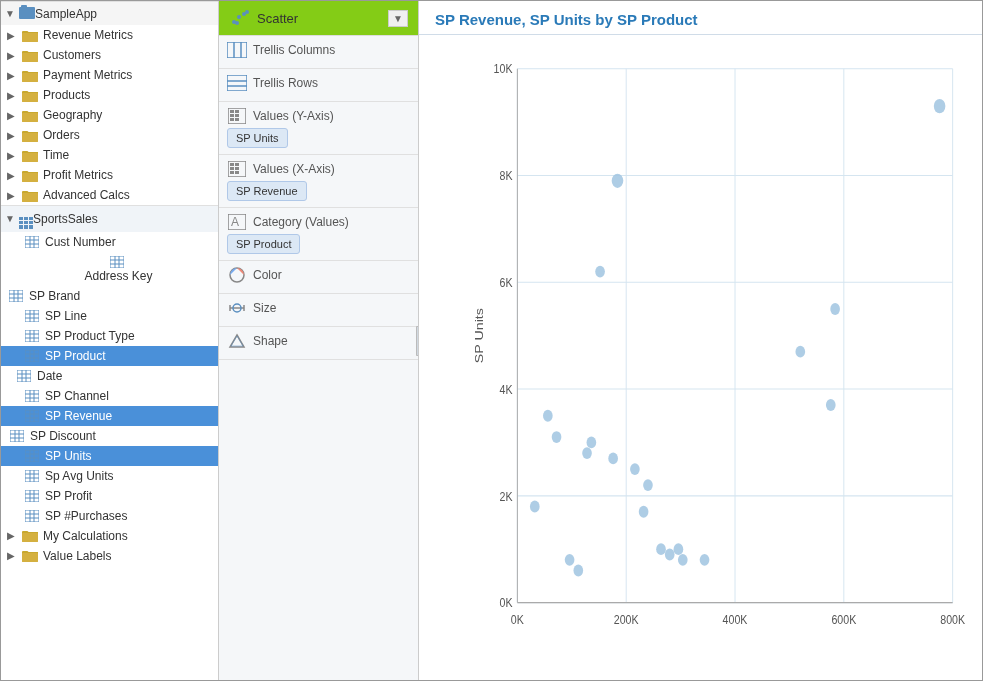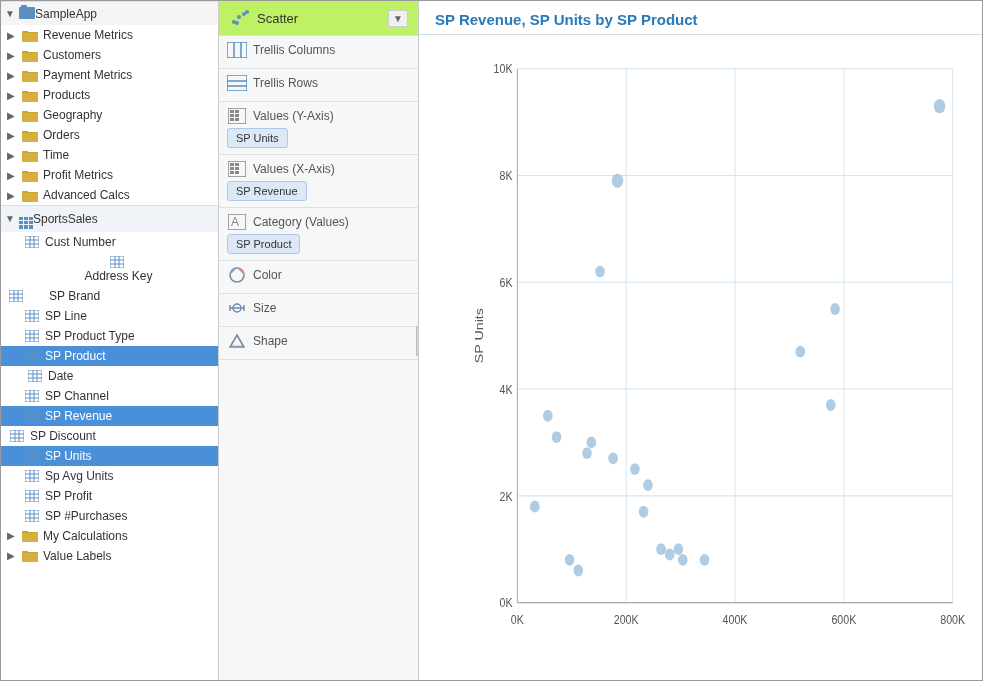--- a/index.html
+++ b/index.html
@@ -23,21 +23,21 @@
     .sidebar-section-header .arrow { width: 14px; font-size: 10px; color: #666; }
     .sidebar-section-header .item-label { font-size: 12px; font-weight: normal; }
 
     
     .table-icon { display: inline-grid; grid-template-columns: 1fr 1fr 1fr; gap: 1px; width: 14px; height: 12px; }
     .table-icon span { background: #5a8fc0; display: block; }
 
     
     .middle-panel { width: 200px; border-right: 1px solid #ccc; background: #f5f7f9; flex-shrink: 0; overflow-y: auto; position: relative; }
 
-    .chart-type-selector { padding: 8px 10px; display: flex; align-items: center; background: #bef264; border-bottom: 1px solid #ddd; }
+    .chart-type-selector { padding: 8px 10px; display: flex; align-items: center; background: #84cc16; border-bottom: 1px solid #ddd; }
     .chart-type-selector .chart-icon { width: 22px; height: 18px; margin-right: 6px; }
     .chart-type-selector .chart-label { flex: 1; font-size: 13px; }
     .chart-type-selector .dropdown-arrow { font-size: 10px; color: #666; border: 1px solid #ccc; padding: 2px 4px; background: #f0f0f0; cursor: pointer; }
 
     .shelf-section { padding: 6px 8px; border-bottom: 1px solid #e0e0e0; }
     .shelf-title { display: flex; align-items: center; margin-bottom: 4px; color: #555; font-size: 12px; }
     .shelf-title .shelf-icon { width: 20px; height: 16px; margin-right: 6px; display: flex; align-items: center; justify-content: center; }
     .shelf-pill { background: #dce8f5; border: 1px solid #b0c8e8; border-radius: 3px; padding: 3px 8px; font-size: 11px; display: inline-block; color: #333; }
 
     .collapse-handle { position: absolute; right: -10px; top: 50%; transform: translateY(-50%); width: 12px; height: 30px; background: #d0d8e0; border: 1px solid #bbb; border-radius: 0 3px 3px 0; cursor: pointer; display: flex; align-items: center; justify-content: center; font-size: 10px; color: #666; z-index: 10; }
@@ -199,21 +199,21 @@
               <svg width="14" height="12" viewBox="0 0 14 12">
                 <rect x="0" y="0" width="14" height="12" rx="1" fill="none" stroke="#5a8fc0" stroke-width="1"></rect>
                 <line x1="0" y1="4" x2="14" y2="4" stroke="#5a8fc0" stroke-width="1"></line>
                 <line x1="0" y1="8" x2="14" y2="8" stroke="#5a8fc0" stroke-width="1"></line>
                 <line x1="5" y1="0" x2="5" y2="12" stroke="#5a8fc0" stroke-width="1"></line>
                 <line x1="9" y1="0" x2="9" y2="12" stroke="#5a8fc0" stroke-width="1"></line>
               </svg>
             </span>
     <span class="item-label">Address Key</span>
   </div>
-          <div class="sidebar-item" style=" gap: 20px;">
+          <div class="sidebar-item" style="">
     <span class="item-icon">
               <svg width="14" height="12" viewBox="0 0 14 12">
                 <rect x="0" y="0" width="14" height="12" rx="1" fill="none" stroke="#5a8fc0" stroke-width="1"></rect>
                 <line x1="0" y1="4" x2="14" y2="4" stroke="#5a8fc0" stroke-width="1"></line>
                 <line x1="0" y1="8" x2="14" y2="8" stroke="#5a8fc0" stroke-width="1"></line>
                 <line x1="5" y1="0" x2="5" y2="12" stroke="#5a8fc0" stroke-width="1"></line>
                 <line x1="9" y1="0" x2="9" y2="12" stroke="#5a8fc0" stroke-width="1"></line>
               </svg>
             </span>
     <span class="item-label">SP Brand</span>
@@ -247,21 +247,21 @@
               <svg width="14" height="12" viewBox="0 0 14 12">
                 <rect x="0" y="0" width="14" height="12" rx="1" fill="none" stroke="#5a8fc0" stroke-width="1"></rect>
                 <line x1="0" y1="4" x2="14" y2="4" stroke="#5a8fc0" stroke-width="1"></line>
                 <line x1="0" y1="8" x2="14" y2="8" stroke="#5a8fc0" stroke-width="1"></line>
                 <line x1="5" y1="0" x2="5" y2="12" stroke="#5a8fc0" stroke-width="1"></line>
                 <line x1="9" y1="0" x2="9" y2="12" stroke="#5a8fc0" stroke-width="1"></line>
               </svg>
             </span>
     <span class="item-label">SP Product</span>
   </div>
-          <div class="sidebar-item" style="padding-left: 14px; margin-left: 11px;">
+          <div class="sidebar-item" style="padding-left: 14px;">
     <span class="item-icon">
               <svg width="14" height="12" viewBox="0 0 14 12">
                 <rect x="0" y="0" width="14" height="12" rx="1" fill="none" stroke="#5a8fc0" stroke-width="1"></rect>
                 <line x1="0" y1="4" x2="14" y2="4" stroke="#5a8fc0" stroke-width="1"></line>
                 <line x1="0" y1="8" x2="14" y2="8" stroke="#5a8fc0" stroke-width="1"></line>
                 <line x1="5" y1="0" x2="5" y2="12" stroke="#5a8fc0" stroke-width="1"></line>
                 <line x1="9" y1="0" x2="9" y2="12" stroke="#5a8fc0" stroke-width="1"></line>
               </svg>
             </span>
     <span class="item-label">Date</span>

